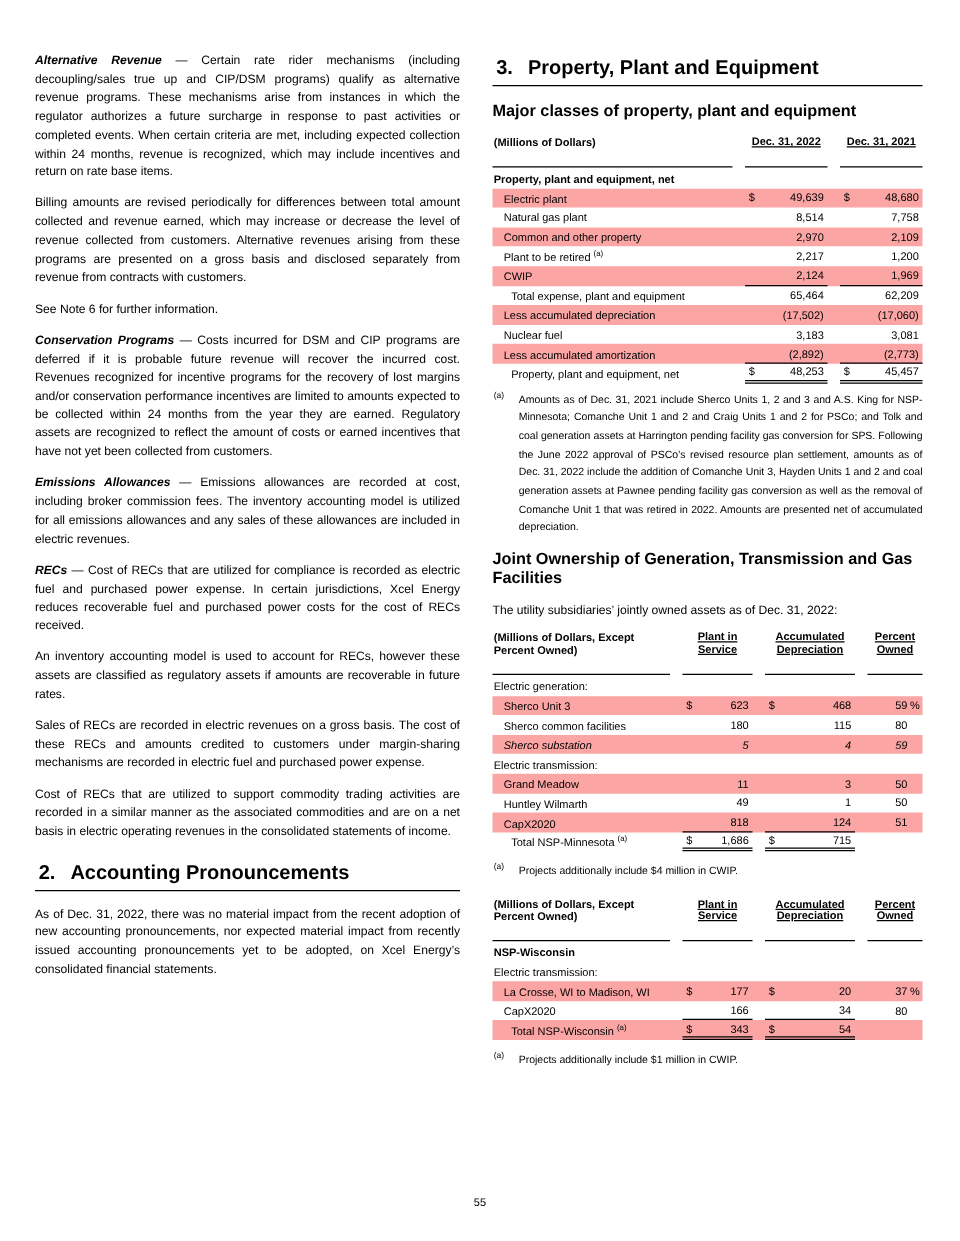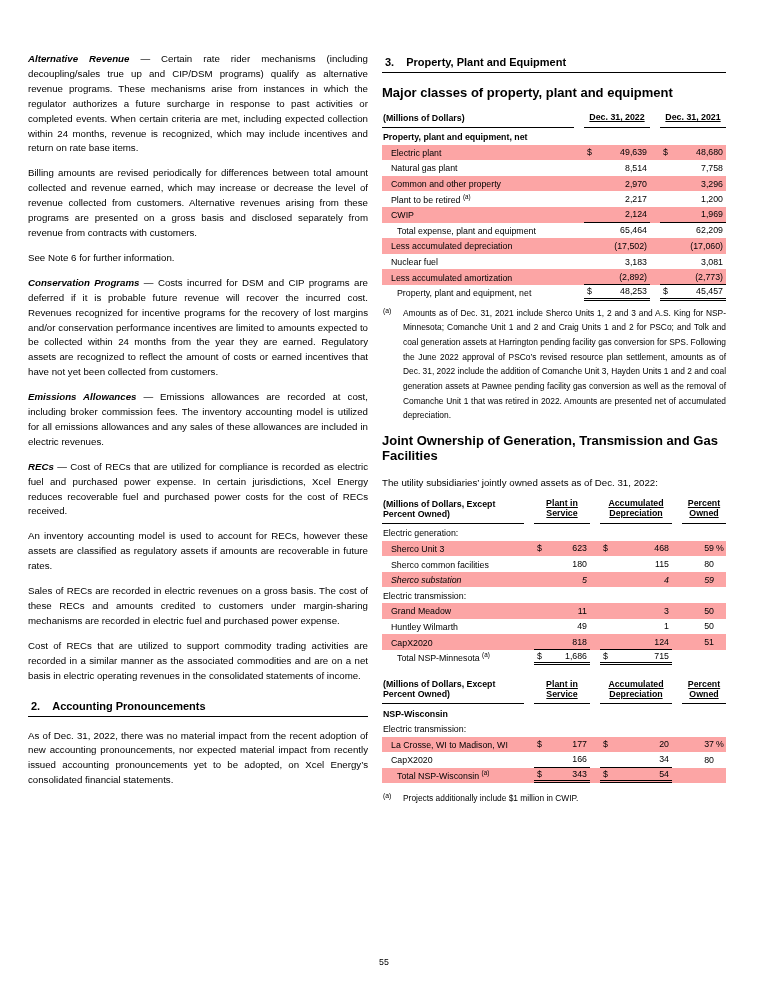--- a/index.html
+++ b/index.html
@@ -1,41 +1,41 @@
 <!DOCTYPE html>
 <html><head>
 <meta charset="utf-8">
 <style>
   * { margin:0; padding:0; box-sizing:border-box; }
   html,body { background:#ffffff; }
   .page {
     position:relative; width:768px; height:993px; background:#fff; color:#000;
     font-family:"Liberation Sans", sans-serif; overflow:hidden;
   }
-  .columns { position:absolute; left:28px; top:52px; display:flex; gap:14px; }
+  .columns { position:absolute; left:28px; top:42px; display:flex; gap:26px; }
   .col-left  { width:340px; }
   .col-right { width:344px; }
 
   .para { font-size:9.7px; line-height:14.9px; text-align:justify; margin-bottom:10px; }
   .lead { font-weight:bold; font-style:italic; }
 
   .sec-heading {
-    font-size:11px; font-weight:bold;
+    font-size:16px; font-weight:bold;
     border-bottom:1.4px solid #000;
     padding:2px 0 4px 3px; margin:14px 0 12px 0;
   }
   .col-right .sec-heading:first-child { margin-top:2px; }
   .sec-num { display:inline-block; margin-right:12px; }
 
   .subheading { font-size:13px; font-weight:bold; margin:0 0 13px 0; }
   .intro { margin-bottom:8px; }
 
   .fin-table { font-size:8.8px; margin-bottom:4px; }
   .thead { display:grid; column-gap:10px; align-items:end; font-weight:bold; margin-bottom:1px; }
-  .hcell { border-bottom:1.1px solid #000; padding-bottom:4px; }
+  .hcell { border-bottom:1.1px solid #000; padding-bottom:14px; }
   .hlabel { padding-left:1px; }
   .hcol { text-align:center; line-height:9.8px;text-decoration:underline; }
 
   .trow { display:grid; column-gap:10px; align-items:center; min-height:15.6px; }
   .trow.shaded { background:#fca5a5; }
   .tlabel { padding-top:1px; padding-left:1px; white-space:nowrap; }
   .ind1 { padding-left:9px; }
   .ind2 { padding-left:15px; }
   .bold { font-weight:bold; }
   sup.fn-sup { font-size:6.3px; vertical-align:super; line-height:0; }
@@ -121,21 +121,21 @@
             </div>
           </div>
           <div class="trow shaded" style="grid-template-columns: 1fr 66px 66px;">
             <div class="tlabel ind1">Common and other property</div>
             <div class="tmoney">
               <span class="cur"></span>
               <span class="amt">2,970</span>
             </div>
             <div class="tmoney">
               <span class="cur"></span>
-              <span class="amt">3,296</span>
+              <span class="amt">2,109</span>
             </div>
           </div>
           <div class="trow" style="grid-template-columns: 1fr 66px 66px;">
             <div class="tlabel ind1">Plant to be retired <sup class="fn-sup">(a)</sup></div>
             <div class="tmoney">
               <span class="cur"></span>
               <span class="amt">2,217</span>
             </div>
             <div class="tmoney">
               <span class="cur"></span>
@@ -365,20 +365,24 @@
               <span class="cur">$</span>
               <span class="amt">715</span>
             </div>
             <div class="tpct">
               <span class="pv"></span>
               <span class="ps"></span>
             </div>
           </div>
         </div>
 
+      <div class="footnote short">
+        <span class="fn-marker">(a)</span>
+        <span class="fn-text">Projects additionally include $4 million in CWIP.</span>
+      </div>
 
       <div class="fin-table" style="margin-top:14px;">
           <div class="thead" style="grid-template-columns: 1fr 56px 72px 44px;">
             <div class="hcell hlabel">(Millions of Dollars, Except Percent Owned)</div>
             <div class="hcell hcol">
               <div>Plant in</div>
               <div>Service</div>
             </div>
             <div class="hcell hcol">
               <div>Accumulated</div>

